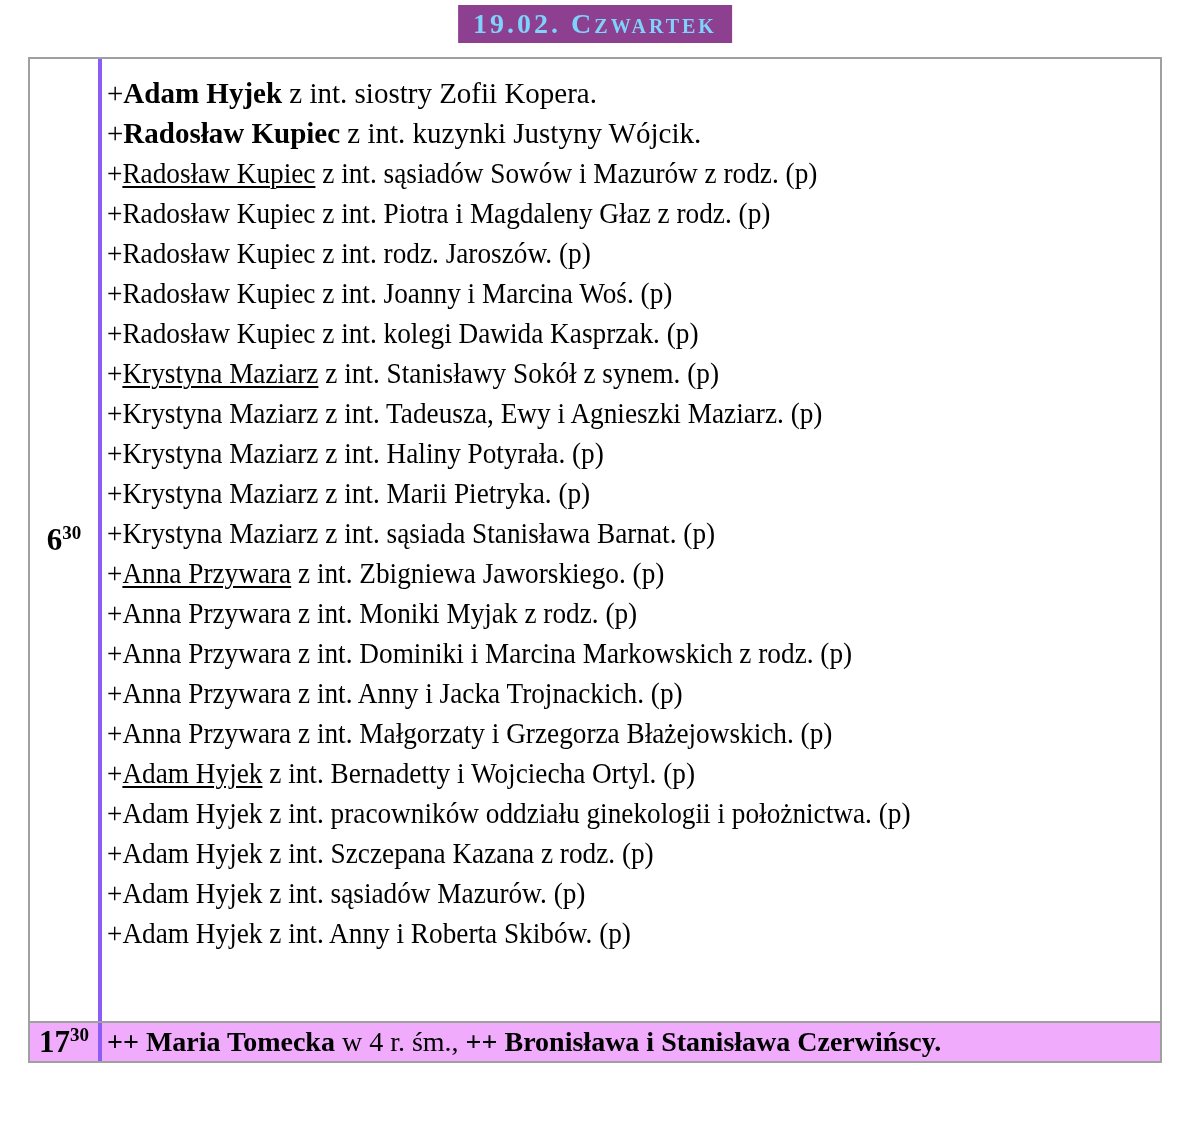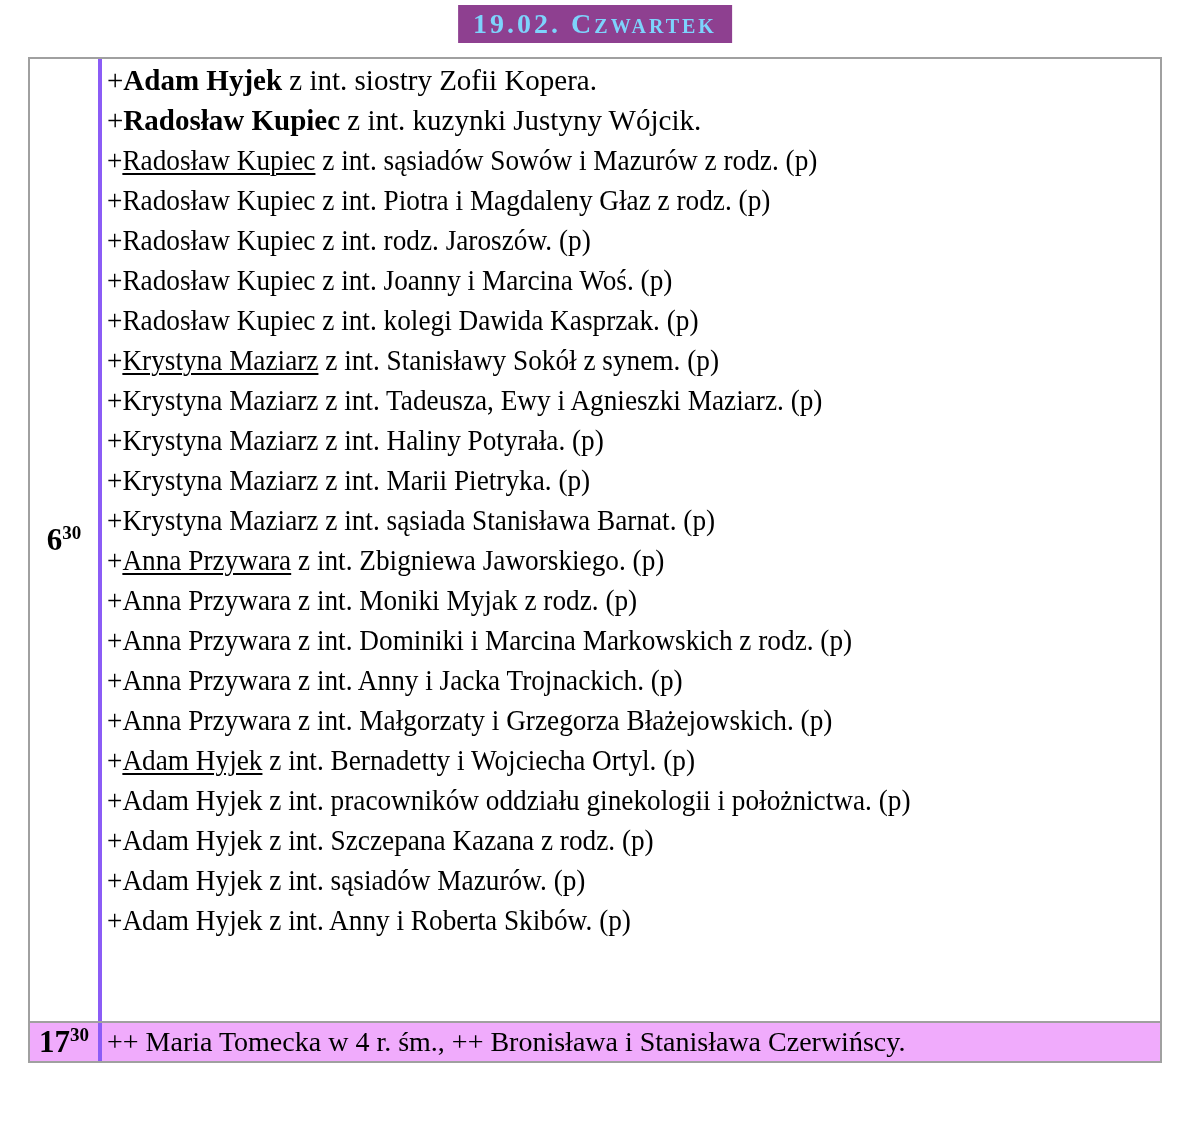--- a/index.html
+++ b/index.html
@@ -51,21 +51,21 @@
     display: flex;
     align-items: center;
     justify-content: center;
     box-sizing: border-box;
   }
   .tcell-content {
     flex: 1 1 auto;
     padding-left: 5px;
     overflow: hidden;
   }
-  .trow.main .tcell-content { padding-top: 1px; }
+  .trow.main .tcell-content { padding-top: 14px; }
   .trow.evening .tcell-content {
     display: flex;
     align-items: center;
   }
   .time {
     font-weight: bold;
     font-size: 31px;
     white-space: nowrap;
   }
   .time sup {
@@ -84,21 +84,21 @@
   .intent-name.bold { font-weight: bold; }
   .intent-name.underline {
     text-decoration: underline;
     text-decoration-thickness: 2px;
     text-underline-offset: 3px;
   }
   .evening-text {
     font-size: 28px;
     white-space: nowrap;
   }
-  .evening-text .bold { font-weight: normal; }
+  .evening-text .bold { font-weight: bold; }
 </style>
 </head>
 <body>
 
 <div class="day-badge top">
   <span>19.02. Czwartek</span>
 </div>
 
 <div class="mass-table">
   <div class="trow main">

